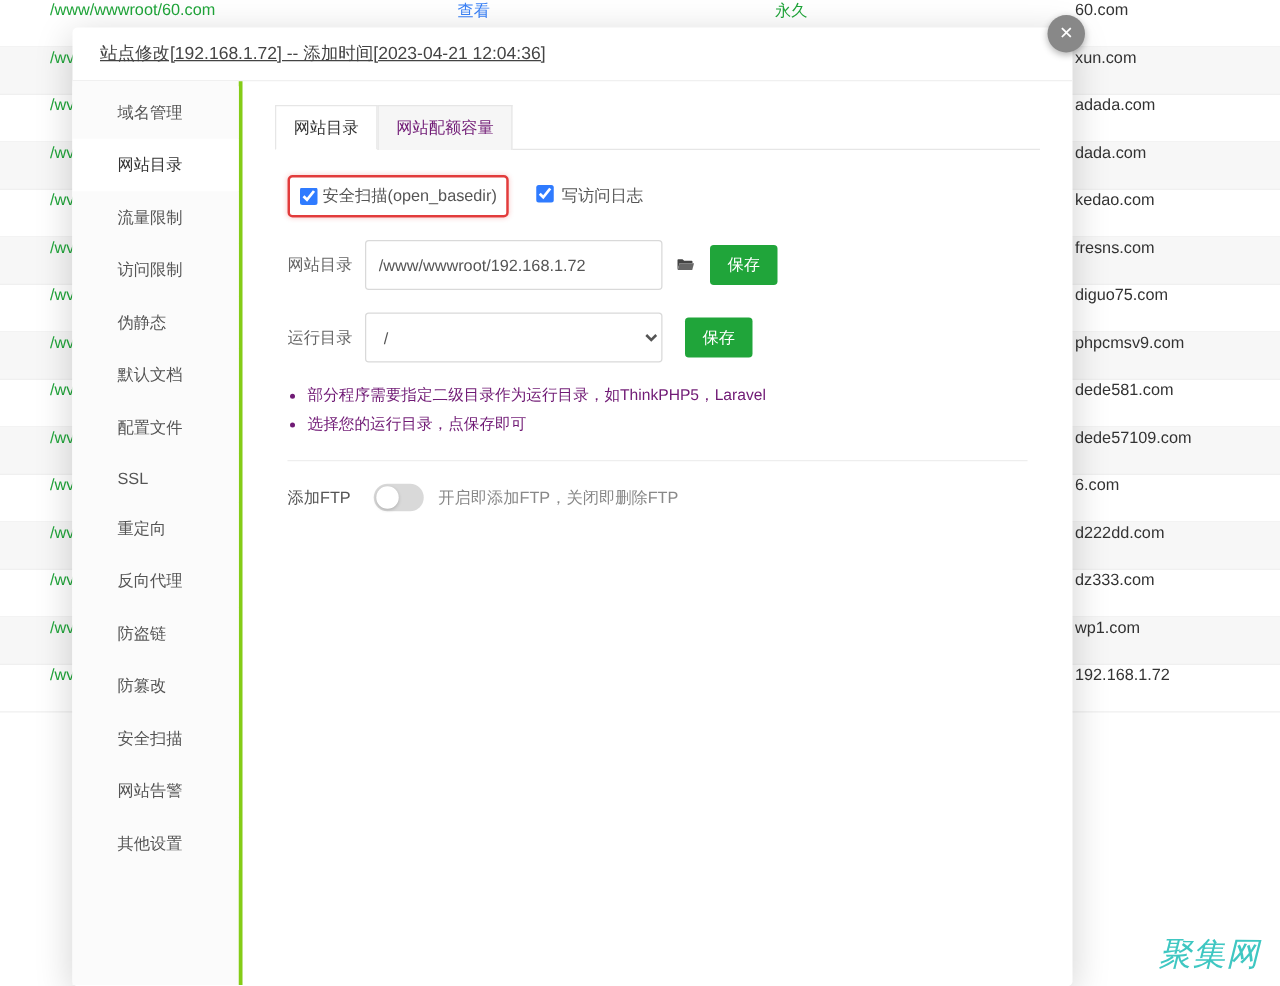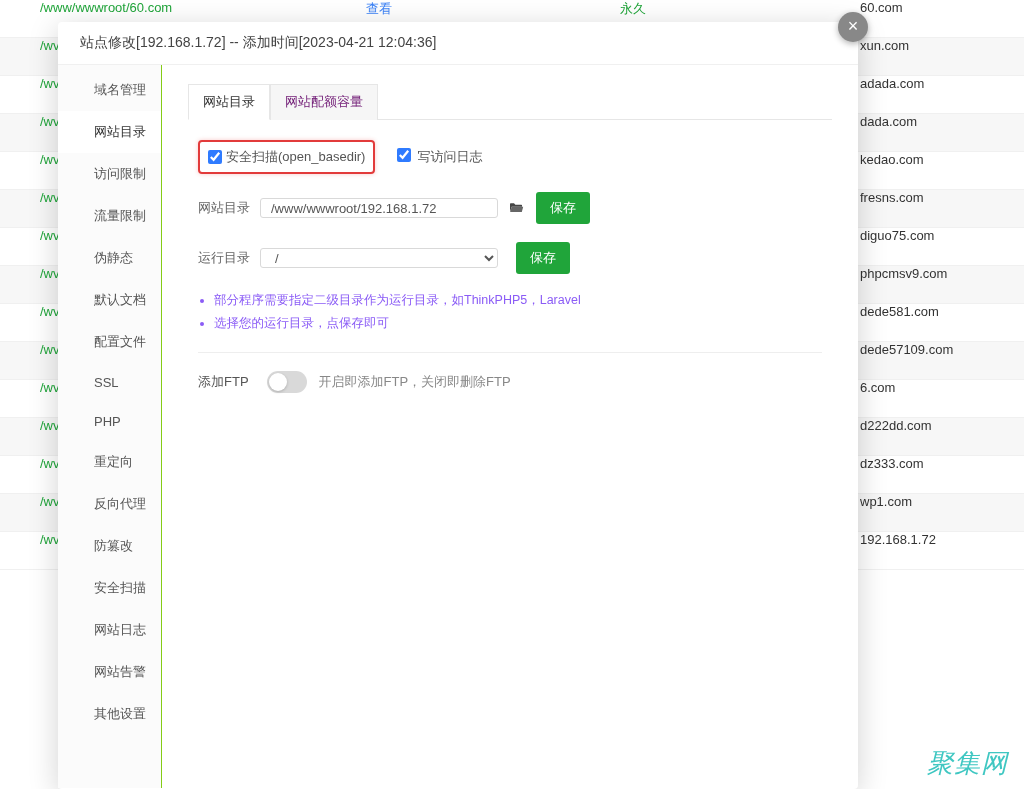--- a/index.html
+++ b/index.html
@@ -11,26 +11,26 @@
   .bg-row:nth-child(even) { background: #f7f7f7; }
   .bg-row:nth-child(odd)  { background: #ffffff; }
   .bg-path  { width: 340px; padding-left: 40px; color: #20a53a; white-space: nowrap; overflow: hidden; }
   .bg-view  { width: 280px; padding-left: 26px; color: #3b82f6; }
   .bg-state { width: 240px; color: #20a53a; }
   .bg-host  { width: 140px; color: #333; }
 
   
   .modal { position: absolute; left: 58px; top: 22px; width: 800px; height: 767px; background: #fff; border-radius: 4px; box-shadow: 0 6px 30px rgba(0,0,0,.18); }
   .modal-close { position: absolute; right: -10px; top: -10px; width: 30px; height: 30px; border-radius: 50%; background: #888; color: #fff; text-align: center; line-height: 28px; font-size: 18px; cursor: pointer; box-shadow: 0 2px 6px rgba(0,0,0,.3); }
-  .modal-title { padding: 12px 20px 12px 22px; font-size: 14px; color: #444; border-bottom: 1px solid #f0f0f0; }
+  .modal-title { padding: 12px 20px 12px 22px; font-size: 14px; color: #444; border-bottom: 1px solid #f0f0f0; text-decoration: underline; }
 
   .modal-body { display: flex; height: calc(100% - 44px); }
 
   
-  .side { width: 104px; border-right: 1px solid #84cc16; padding-top: 4px; }
+  .side { width: 136px; border-right: 3px solid #84cc16; padding-top: 4px; }
   .side-item { padding: 12px 0 12px 36px; color: #555; cursor: pointer; font-size: 13px; }
   .side-item.active { background: #fff; color: #333; position: relative; }
   .side-item:not(.active) { background: #fbfbfb; }
   .side { background: #fbfbfb; }
   .side-item.active { background: #fff; }
 
   
   .content { flex: 1; padding: 18px 26px 0 26px; }
 
   .tabs { display: flex; border-bottom: 1px solid #e6e6e6; }
@@ -39,28 +39,28 @@
 
   .form-area { padding: 20px 10px 0 10px; }
 
   .row { display: flex; align-items: center; margin-bottom: 18px; font-size: 13px; }
   .row label.lab { width: 58px; text-align: left; color: #666; margin-right: 4px; }
 
   .check-line { display: flex; align-items: flex-start; gap: 6px; }
   .highlight-box { display: inline-flex; align-items: center; gap: 4px; border: 2px solid #e23b3b; border-radius: 4px; padding: 6px 8px; box-shadow: 0 0 4px rgba(230,40,40,.25); }
   input[type="checkbox"] { width: 14px; height: 14px; accent-color: #2f7bff; cursor: pointer; }
 
-  .text-input { height: 20px; width: 238px; border: 1px solid #d9d9d9; border-radius: 3px; padding: 0 10px; font-size: 13px; color: #555; }
+  .text-input { height: 40px; width: 238px; border: 1px solid #d9d9d9; border-radius: 3px; padding: 0 10px; font-size: 13px; color: #555; }
   select.text-input { width: 238px; background: #fff; }
 
   .btn-green { height: 32px; padding: 0 14px; background: #20a53a; color: #fff; border: none; border-radius: 3px; font-size: 13px; cursor: pointer; }
 
   .folder-icon { width: 20px; height: 16px; margin: 0 10px 0 8px; cursor: pointer; }
 
-  ul.tips { margin: 0 0 20px 16px; padding: 0; color: #8b5cf6; font-size: 12.5px; }
+  ul.tips { margin: 0 0 20px 16px; padding: 0; color: #701a75; font-size: 12.5px; }
   ul.tips li { margin: 6px 0; list-style: disc; }
 
   .divider { border: none; border-top: 1px solid #eee; margin: 8px 0 18px 0; }
 
   
   .toggle { position: relative; width: 40px; height: 22px; background: #d9d9d9; border-radius: 11px; cursor: pointer; margin: 0 12px 0 18px; }
   .toggle-knob { position: absolute; left: 2px; top: 2px; width: 18px; height: 18px; background: #fff; border-radius: 50%; box-shadow: 0 1px 3px rgba(0,0,0,.2); }
 
   
   .watermark { position: absolute; right: 16px; bottom: 8px; font-size: 26px; font-weight: 400; color: #3fc7c2; font-style: italic; letter-spacing: 1px; font-family: "STKaiti","KaiTi",serif; }
@@ -163,32 +163,31 @@
 
 <div class="modal">
   <div class="modal-close">×</div>
   <div class="modal-title">站点修改[192.168.1.72] -- 添加时间[2023-04-21 12:04:36]</div>
 
   <div class="modal-body">
 
     <div class="side">
       <div class="side-item">域名管理</div>
       <div class="side-item active">网站目录</div>
+      <div class="side-item">流量限制</div>
       <div class="side-item">访问限制</div>
-      <div class="side-item">流量限制</div>
       <div class="side-item">伪静态</div>
       <div class="side-item">默认文档</div>
       <div class="side-item">配置文件</div>
       <div class="side-item">SSL</div>
-      <div class="side-item">PHP</div>
       <div class="side-item">重定向</div>
       <div class="side-item">反向代理</div>
+      <div class="side-item">防盗链</div>
       <div class="side-item">防篡改</div>
       <div class="side-item">安全扫描</div>
-      <div class="side-item">网站日志</div>
       <div class="side-item">网站告警</div>
       <div class="side-item">其他设置</div>
     </div>
 
     <div class="content">
 
       <div class="tabs">
         <div class="tab active">网站目录</div>
         <div class="tab">网站配额容量</div>
       </div>

